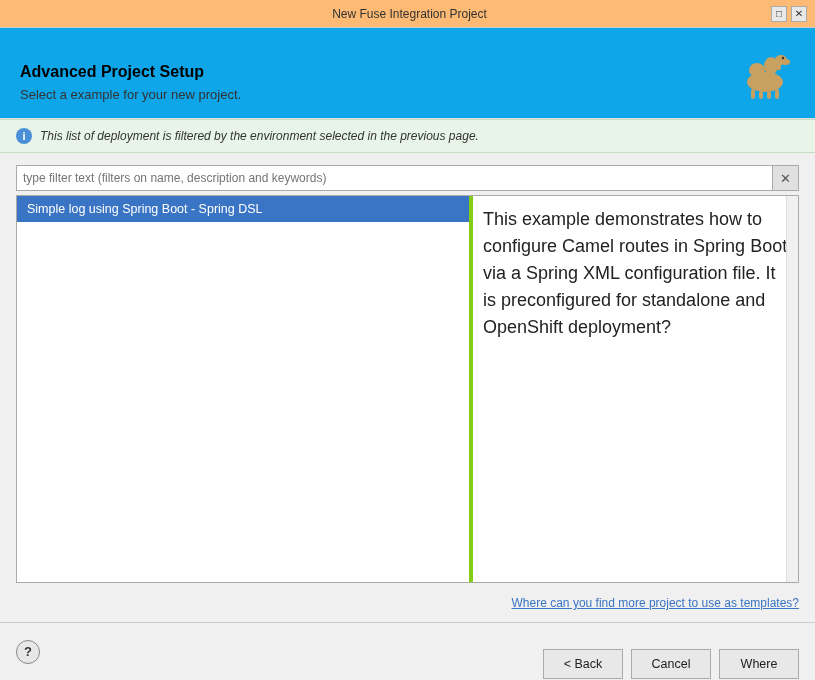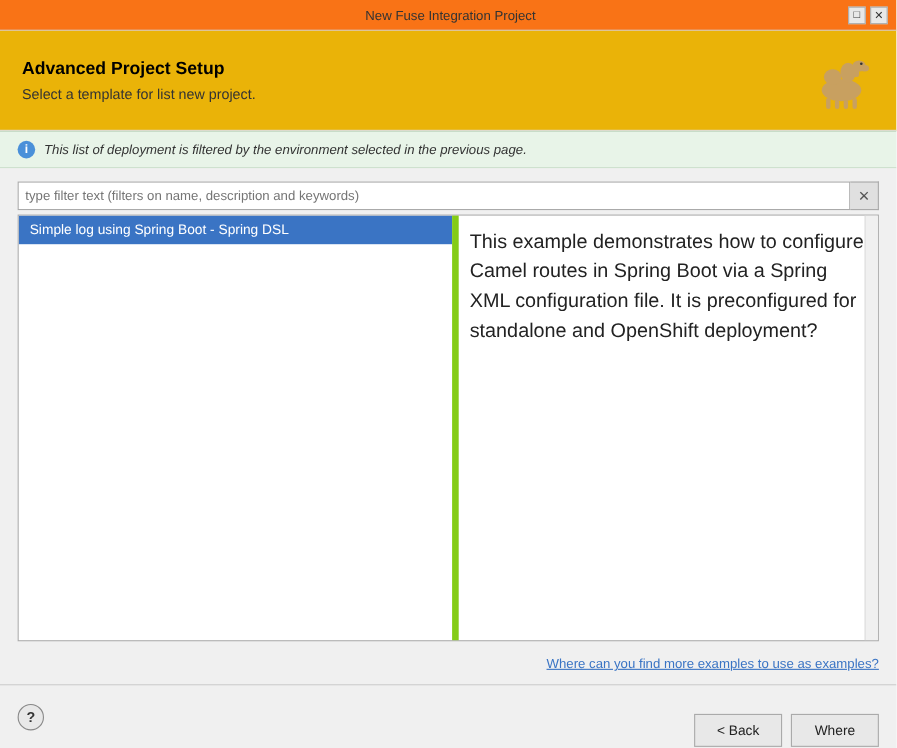--- a/index.html
+++ b/index.html
@@ -8,21 +8,21 @@
       height: 680px;
       font-family: 'Segoe UI', Arial, sans-serif;
       font-size: 13px;
       background: #f0f0f0;
       display: flex;
       flex-direction: column;
     }
 
     
     .title-bar {
-      background: #f97316;
+      background: #fdba74;
       border-bottom: 1px solid #ccc;
       height: 28px;
       display: flex;
       align-items: center;
       justify-content: space-between;
       padding: 0 8px;
     }
     .title-bar-text {
       flex: 1;
       text-align: center;
@@ -50,25 +50,25 @@
     .dialog-body {
       flex: 1;
       background: #f5f5f5;
       display: flex;
       flex-direction: column;
       padding: 0;
     }
 
     
     .header-section {
-      background: #eab308;
+      background: #0ea5e9;
       padding: 16px 20px 16px 20px;
       border-bottom: 1px solid #ddd;
       display: flex;
-      align-items: center;
+      align-items: flex-end;
       justify-content: space-between;
       min-height: 80px;
     }
     .header-text h1 {
       font-size: 16px;
       font-weight: bold;
       color: #000;
       margin-bottom: 6px;
     }
     .header-text p {
@@ -157,22 +157,22 @@
     .split-pane {
       display: flex;
       flex: 1;
       border: 1px solid #aaa;
       background: white;
       margin-bottom: 8px;
       min-height: 0;
       height: 340px;
     }
     .left-pane {
-      width: 400px;
-      border-right: 6px solid #84cc16;
+      width: 456px;
+      border-right: 4px solid #84cc16;
       overflow-y: auto;
       flex-shrink: 0;
     }
     .right-pane {
       flex: 1;
       padding: 10px;
       overflow-y: auto;
       font-size: 18px;
       color: #222;
       line-height: 1.5;
@@ -269,21 +269,21 @@
     <div class="title-btn">□</div>
     <div class="title-btn">✕</div>
   </div>
 </div>
 
 <div class="dialog-body">
 
   <div class="header-section">
     <div class="header-text">
       <h1>Advanced Project Setup</h1>
-      <p>Select a template for list new project.</p>
+      <p>Select a example for your new project.</p>
     </div>
 
     <div>
       <svg width="60" height="55" viewBox="0 0 60 55" xmlns="http://www.w3.org/2000/svg">
 
         <g fill="#c8a060" stroke="none">
 
           <ellipse cx="30" cy="38" rx="18" ry="10"></ellipse>
 
           <ellipse cx="22" cy="26" rx="8" ry="7"></ellipse>
@@ -329,28 +329,29 @@
         <div class="right-pane">
           <span>This example demonstrates how to configure Camel routes in Spring Boot via a Spring XML configuration file. It is preconfigured for standalone and OpenShift deployment?</span>
           <div class="right-pane-scrollbar"></div>
         </div>
 
       </div>
 
     </div>
 
     <div class="links-row">
-      <a class="link" href="#">Where can you find more examples to use as examples?</a>
+      <a class="link" href="#">Where can you find more project to use as templates?</a>
     </div>
 
   </div>
 
   <div class="footer">
     <div class="footer-left">
       <div class="help-btn">?</div>
     </div>
     <div class="footer-right">
       <button class="footer-btn">&lt; Back</button>
+      <button class="footer-btn">Cancel</button>
       <button class="footer-btn">Where</button>
     </div>
   </div>
 
 </div>
 
 </body></html>

